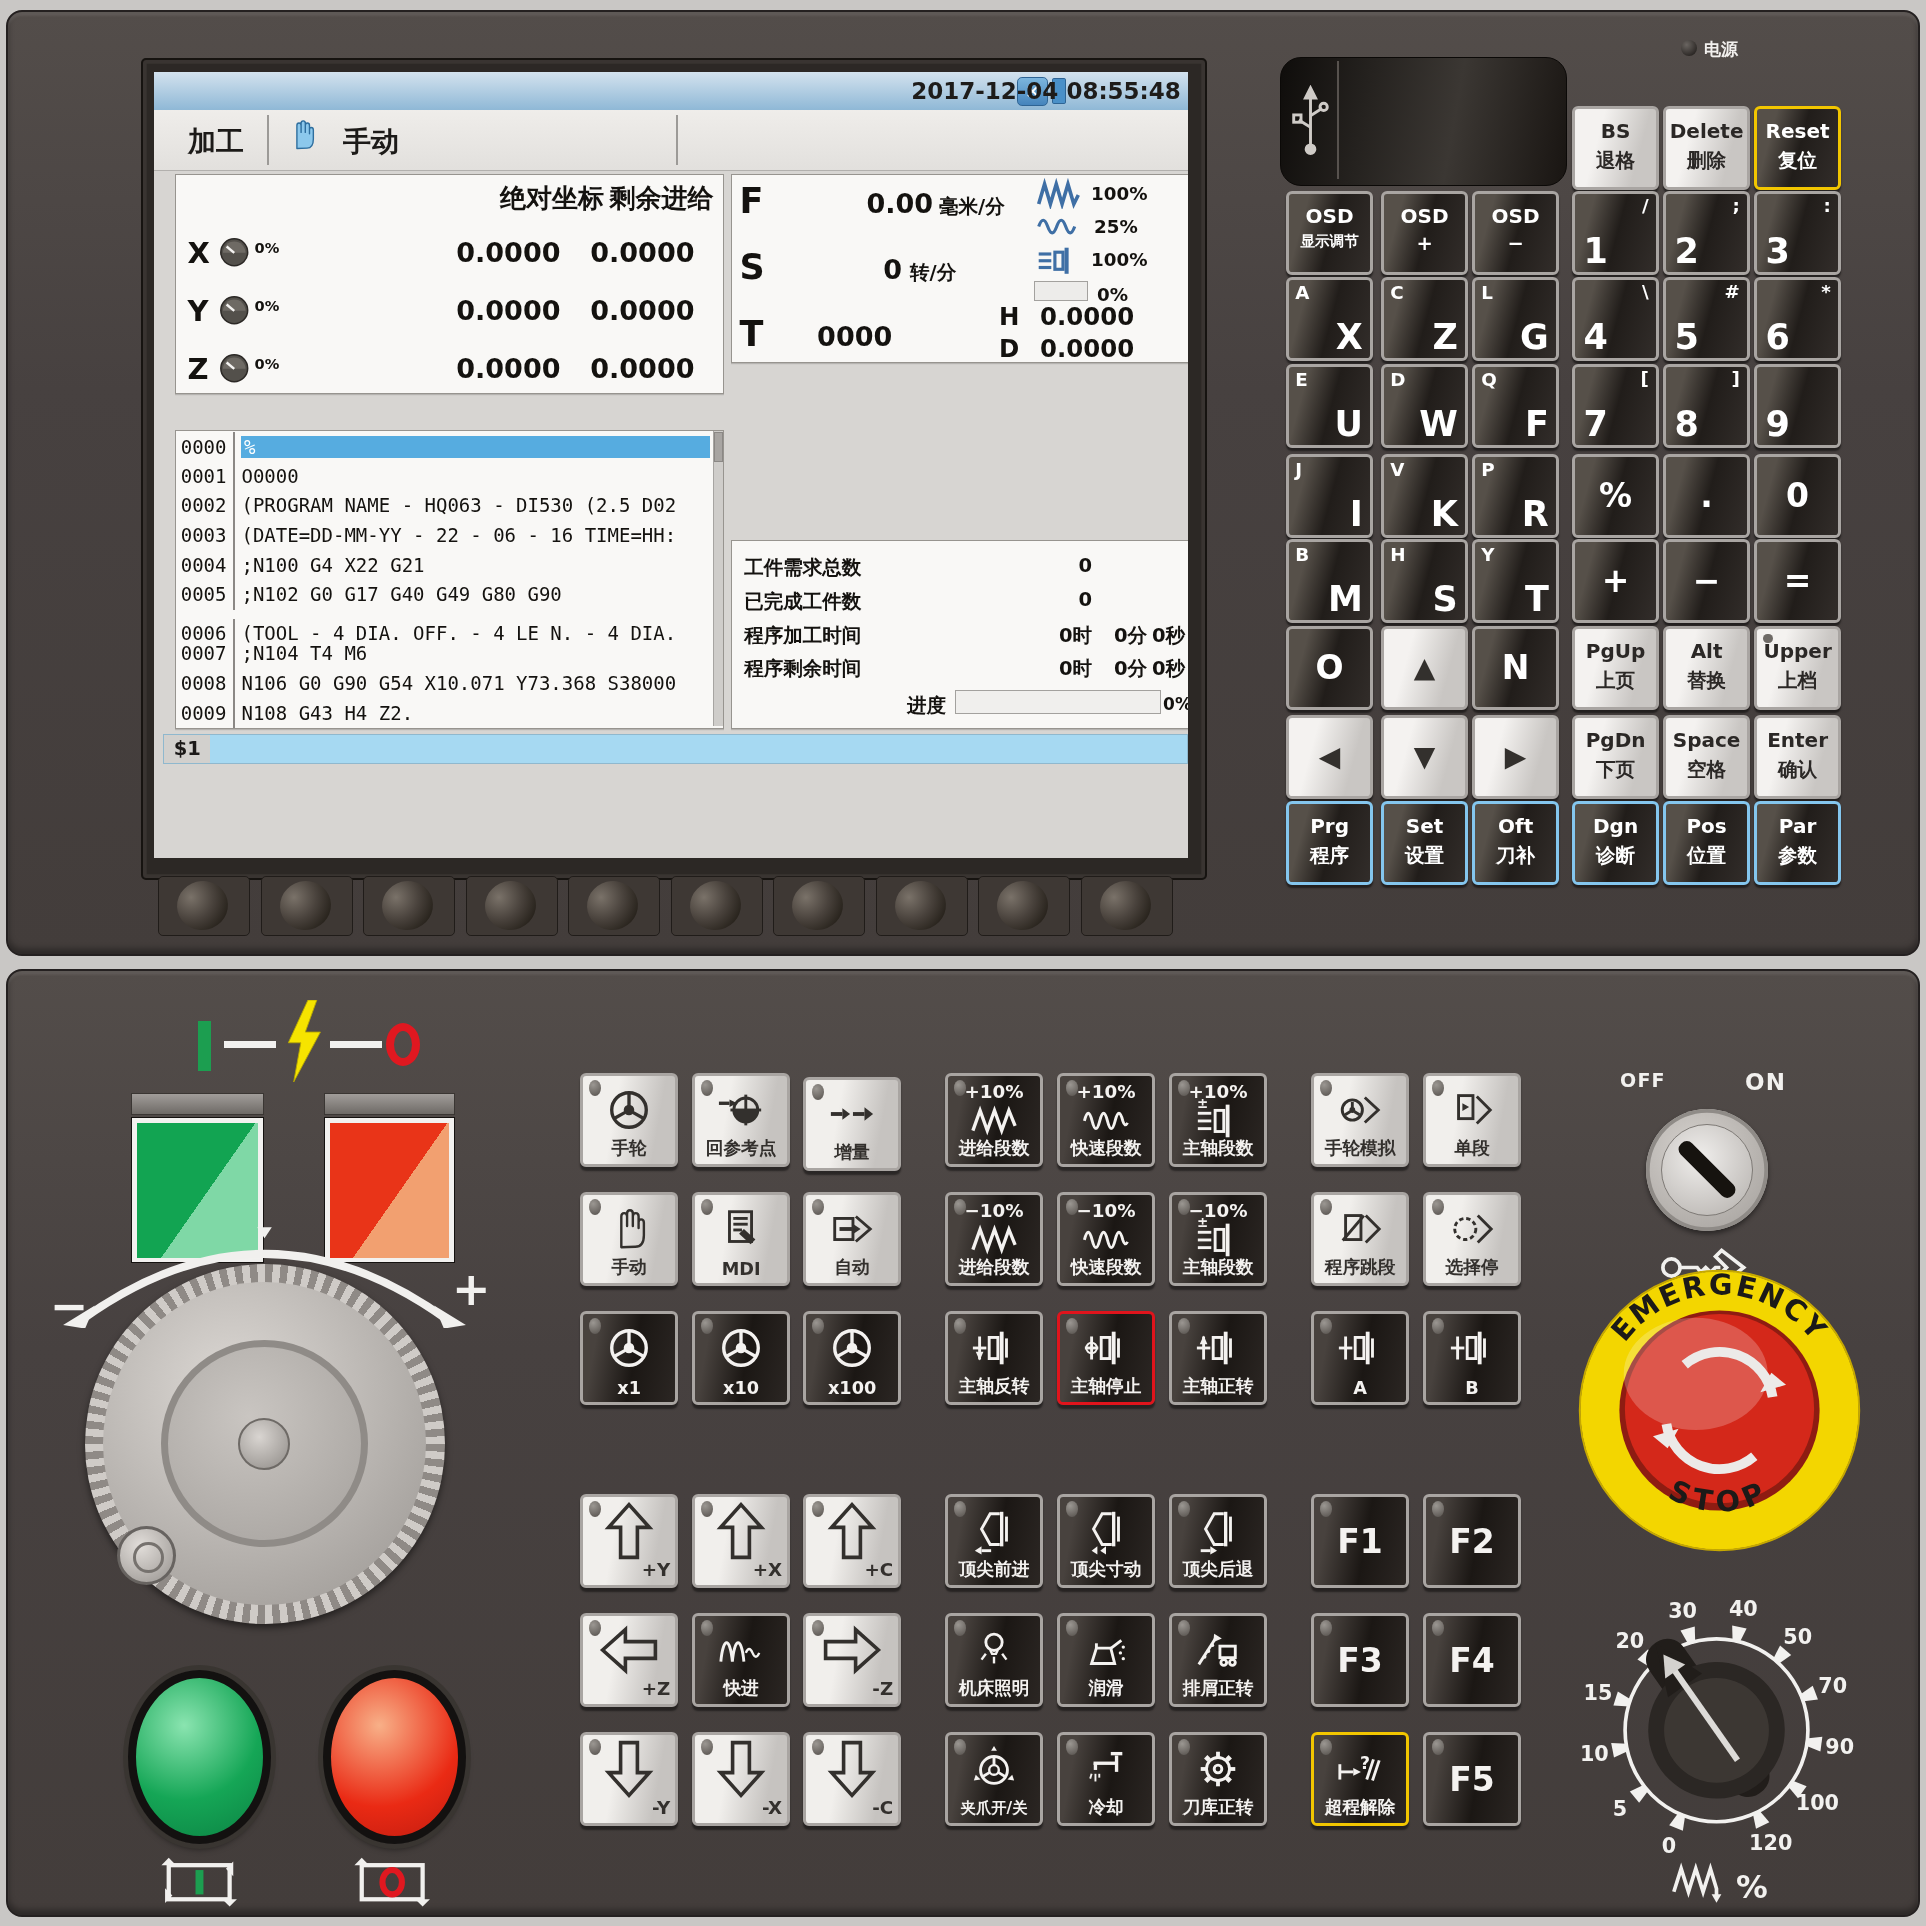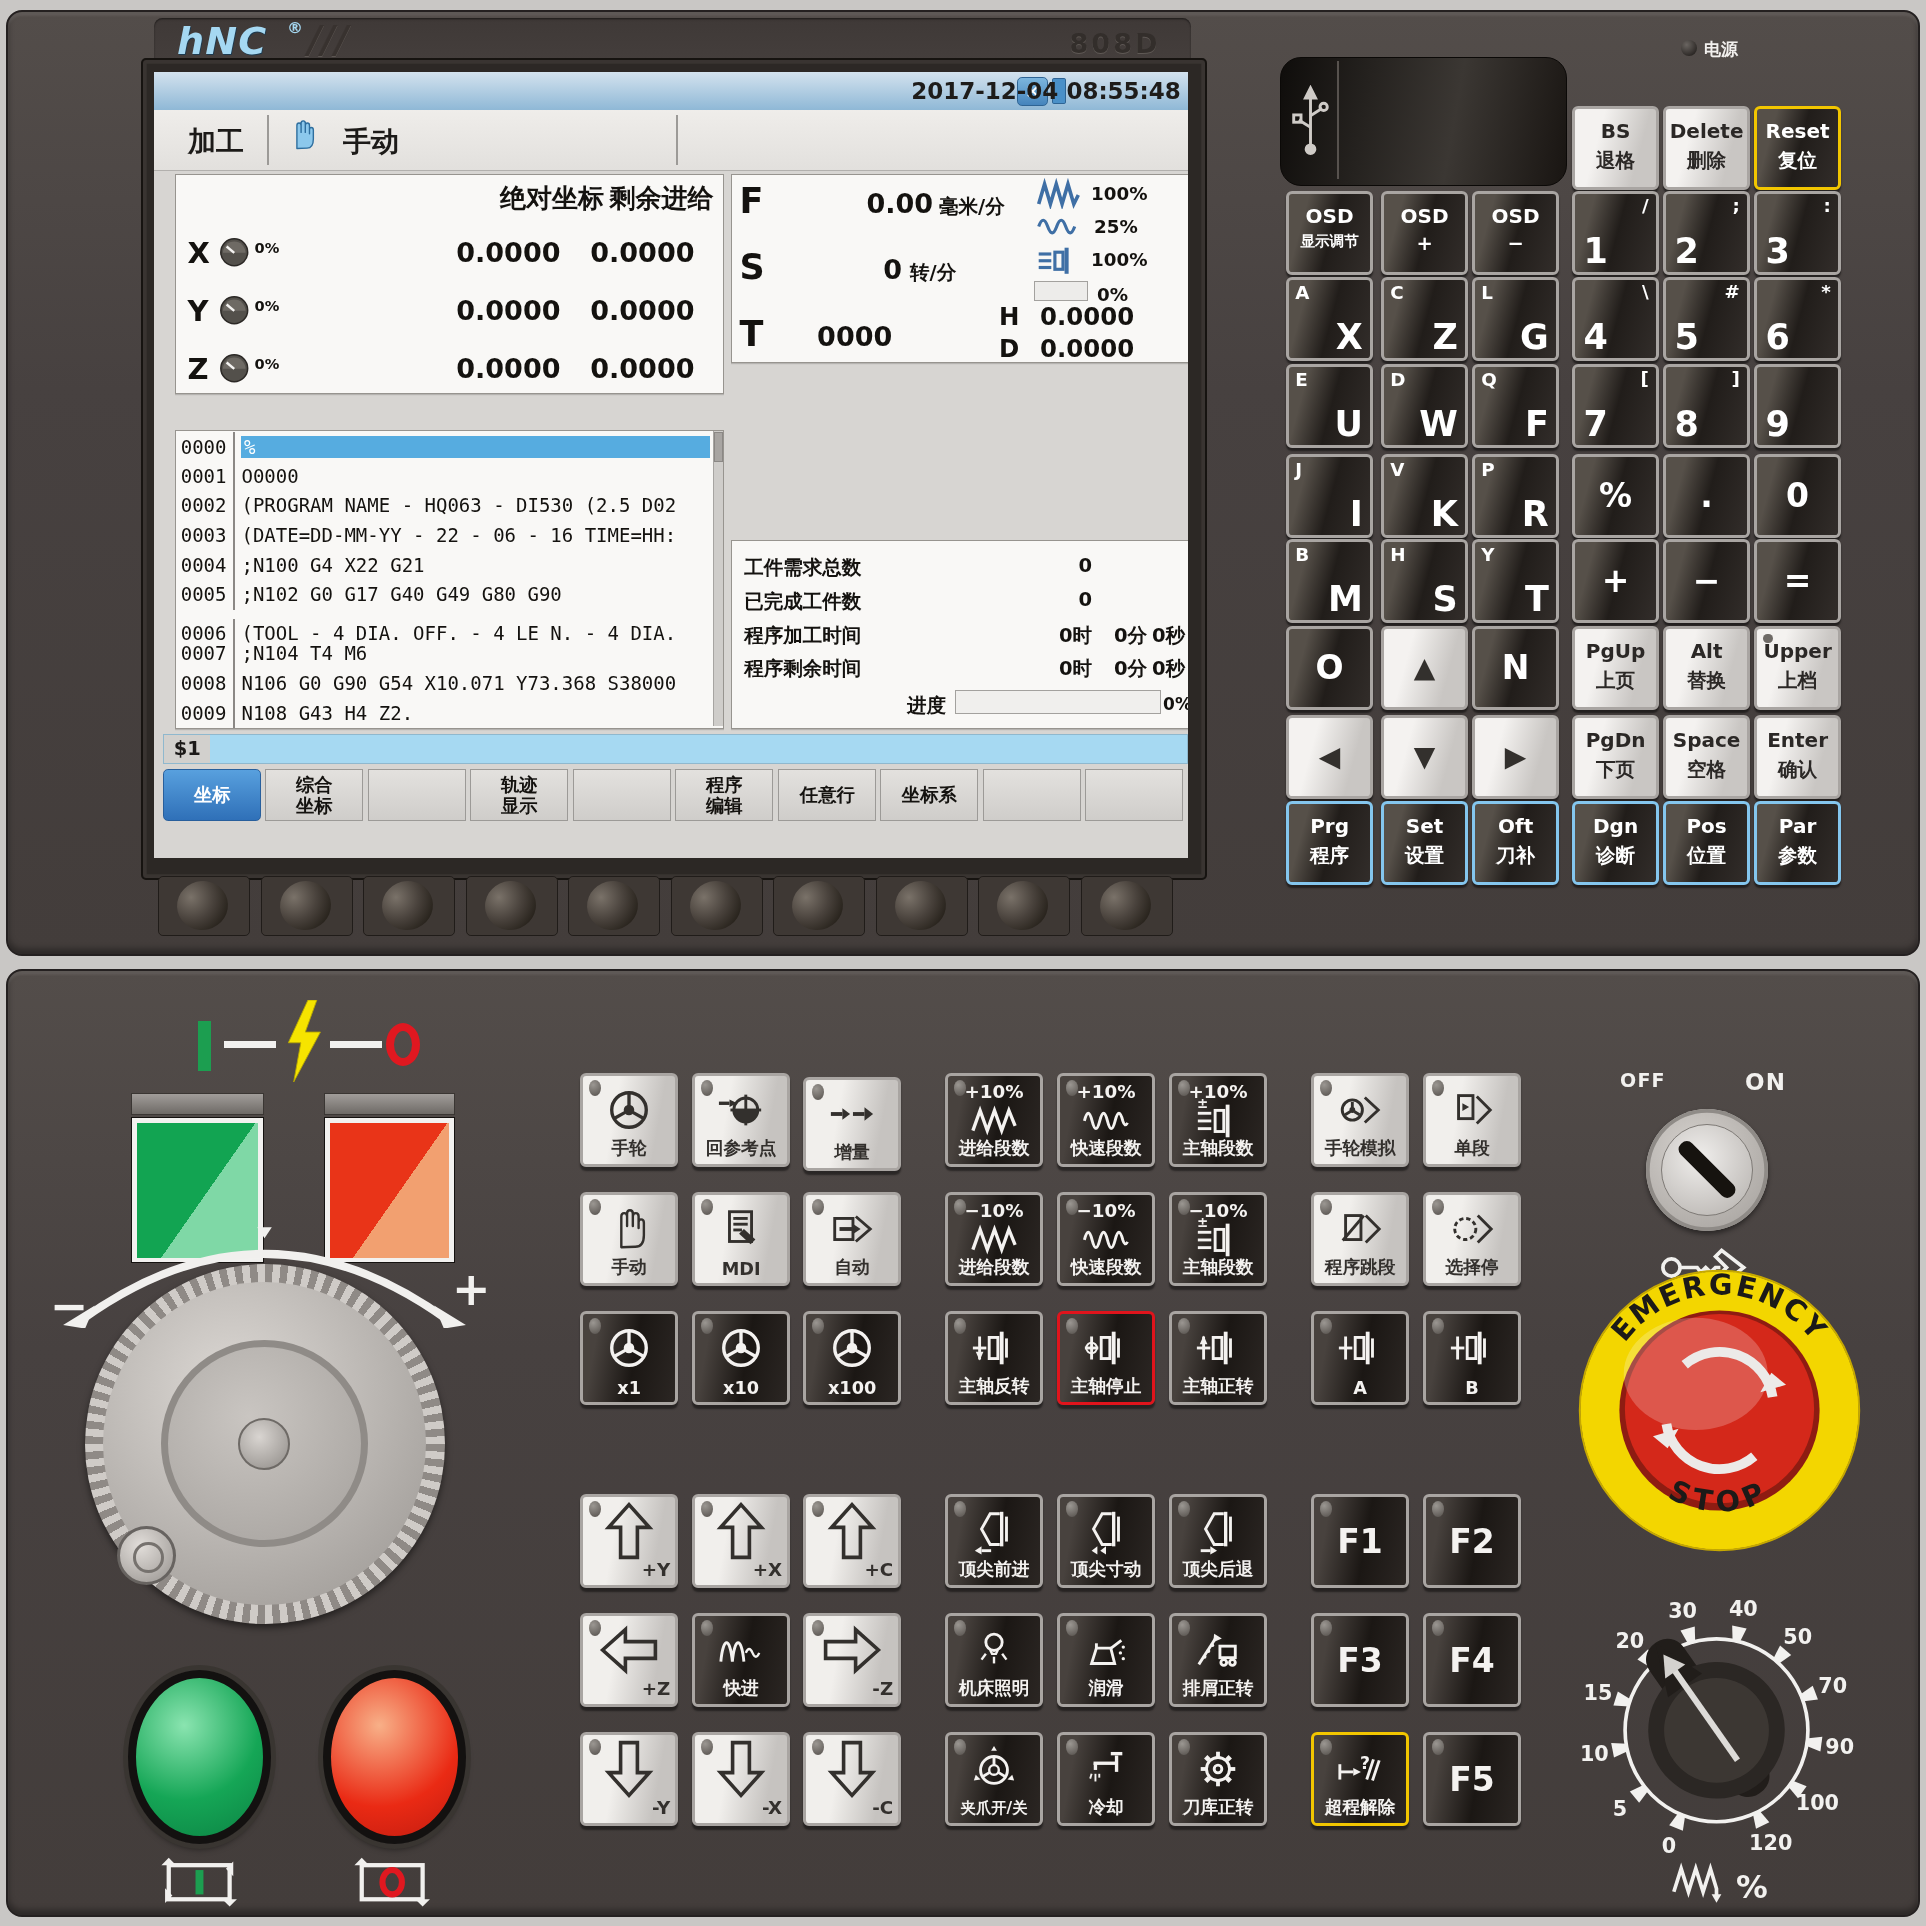--- a/index.html
+++ b/index.html
@@ -145,26 +145,20 @@
   #estop{position:absolute;left:1568px;top:293px;width:287px;height:293px;}
   #dial{position:absolute;left:1568px;top:610px;width:281px;height:323px;}
 </style>
 </head>
 <body>
 
 <div id="stage">
 
   <div class="panel" id="top-panel">
 
-    <div id="logo-bar">
-      <span id="logo-text">hNC</span>
-      <span id="logo-reg">®</span>
-      <span id="logo-slashes">///</span>
-      <span id="model">808D</span>
-    </div>
 
     <div id="bezel"></div>
     <div id="screen">
       <div id="titlebar">
         <div id="close-btn">✕</div>
         <div id="win-icon"></div>
         <span id="datetime">2017-12-04 08:55:48</span>
       </div>
       <div id="menubar">
         <span id="menu-mode">加工</span>
@@ -329,38 +323,20 @@
             <span class="stv" style="left: 409px; top: 114px; width: 44px;">0秒</span>
           </div>
         <span id="st-progress-label">进度</span>
         <div id="st-progress-bar"></div>
         <span id="st-progress-pct">0%</span>
       </div>
 
       <div id="chan-bar">
         <div id="chan-label">$1</div>
       </div>
-      <div id="tabs">
-          <div class="tab active" style="left: 0px;">坐标</div>
-          <div class="tab" style="left: 102px;">
-            <span class="wrap2">综合坐标</span>
-          </div>
-          <div class="tab" style="left: 205px;"></div>
-          <div class="tab" style="left: 307px;">
-            <span class="wrap2">轨迹显示</span>
-          </div>
-          <div class="tab" style="left: 410px;"></div>
-          <div class="tab" style="left: 512px;">
-            <span class="wrap2">程序编辑</span>
-          </div>
-          <div class="tab" style="left: 615px;">任意行</div>
-          <div class="tab" style="left: 717px;">坐标系</div>
-          <div class="tab" style="left: 820px;"></div>
-          <div class="tab" style="left: 922px;"></div>
-        </div>
     </div>
 
     <div id="softkeys">
         <div class="skey" style="left: 150px; top: 864px;">
           <i></i>
         </div>
         <div class="skey" style="left: 253px; top: 864px;">
           <i></i>
         </div>
         <div class="skey" style="left: 355px; top: 864px;">

